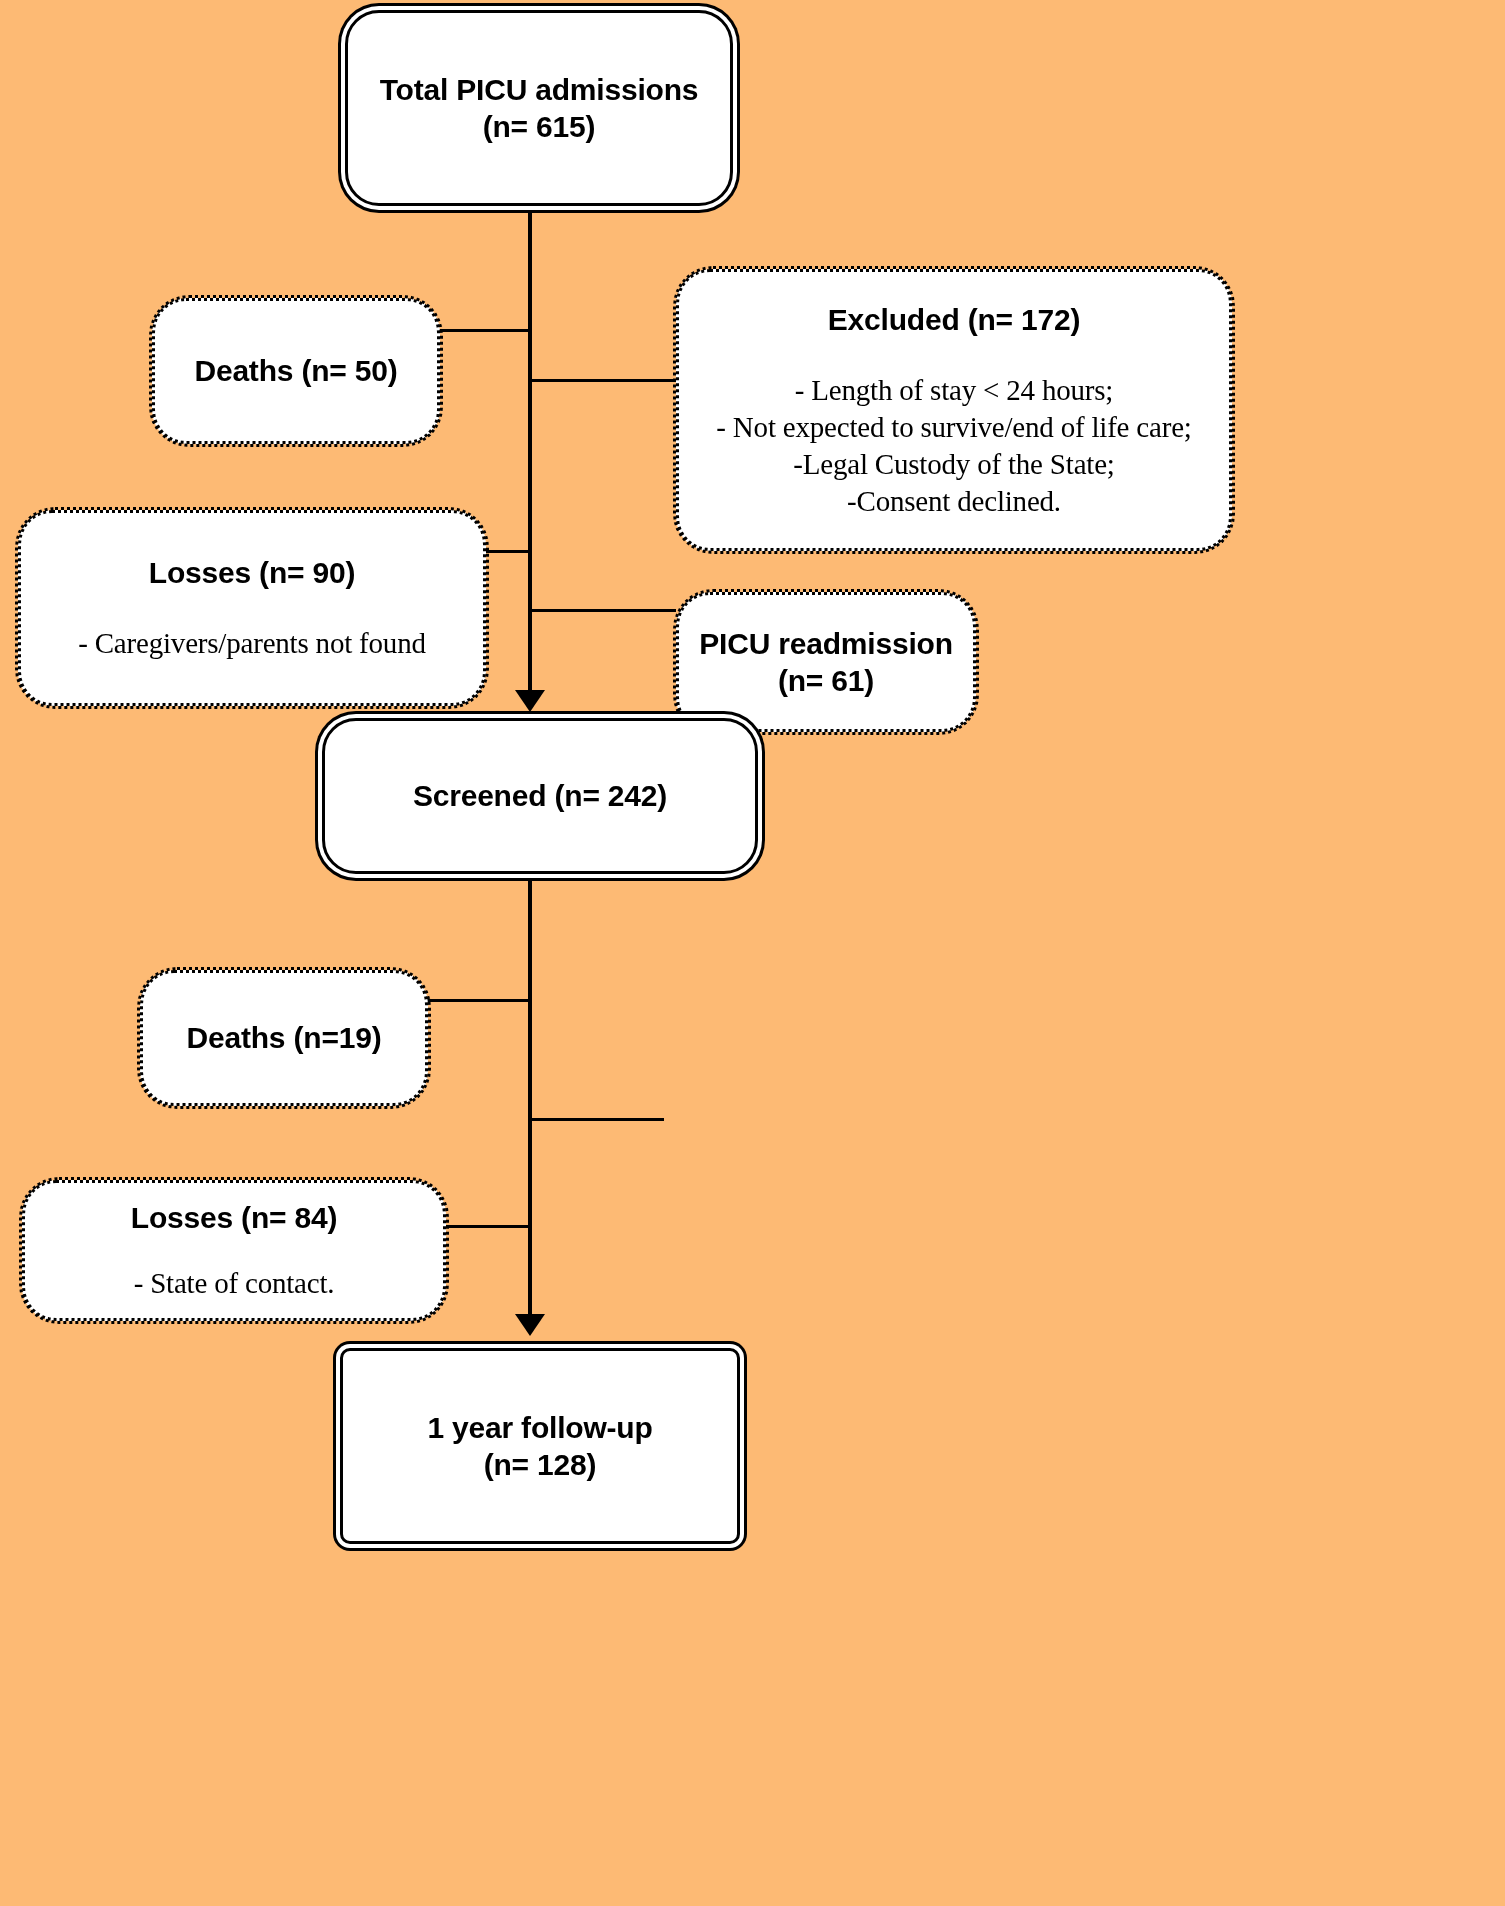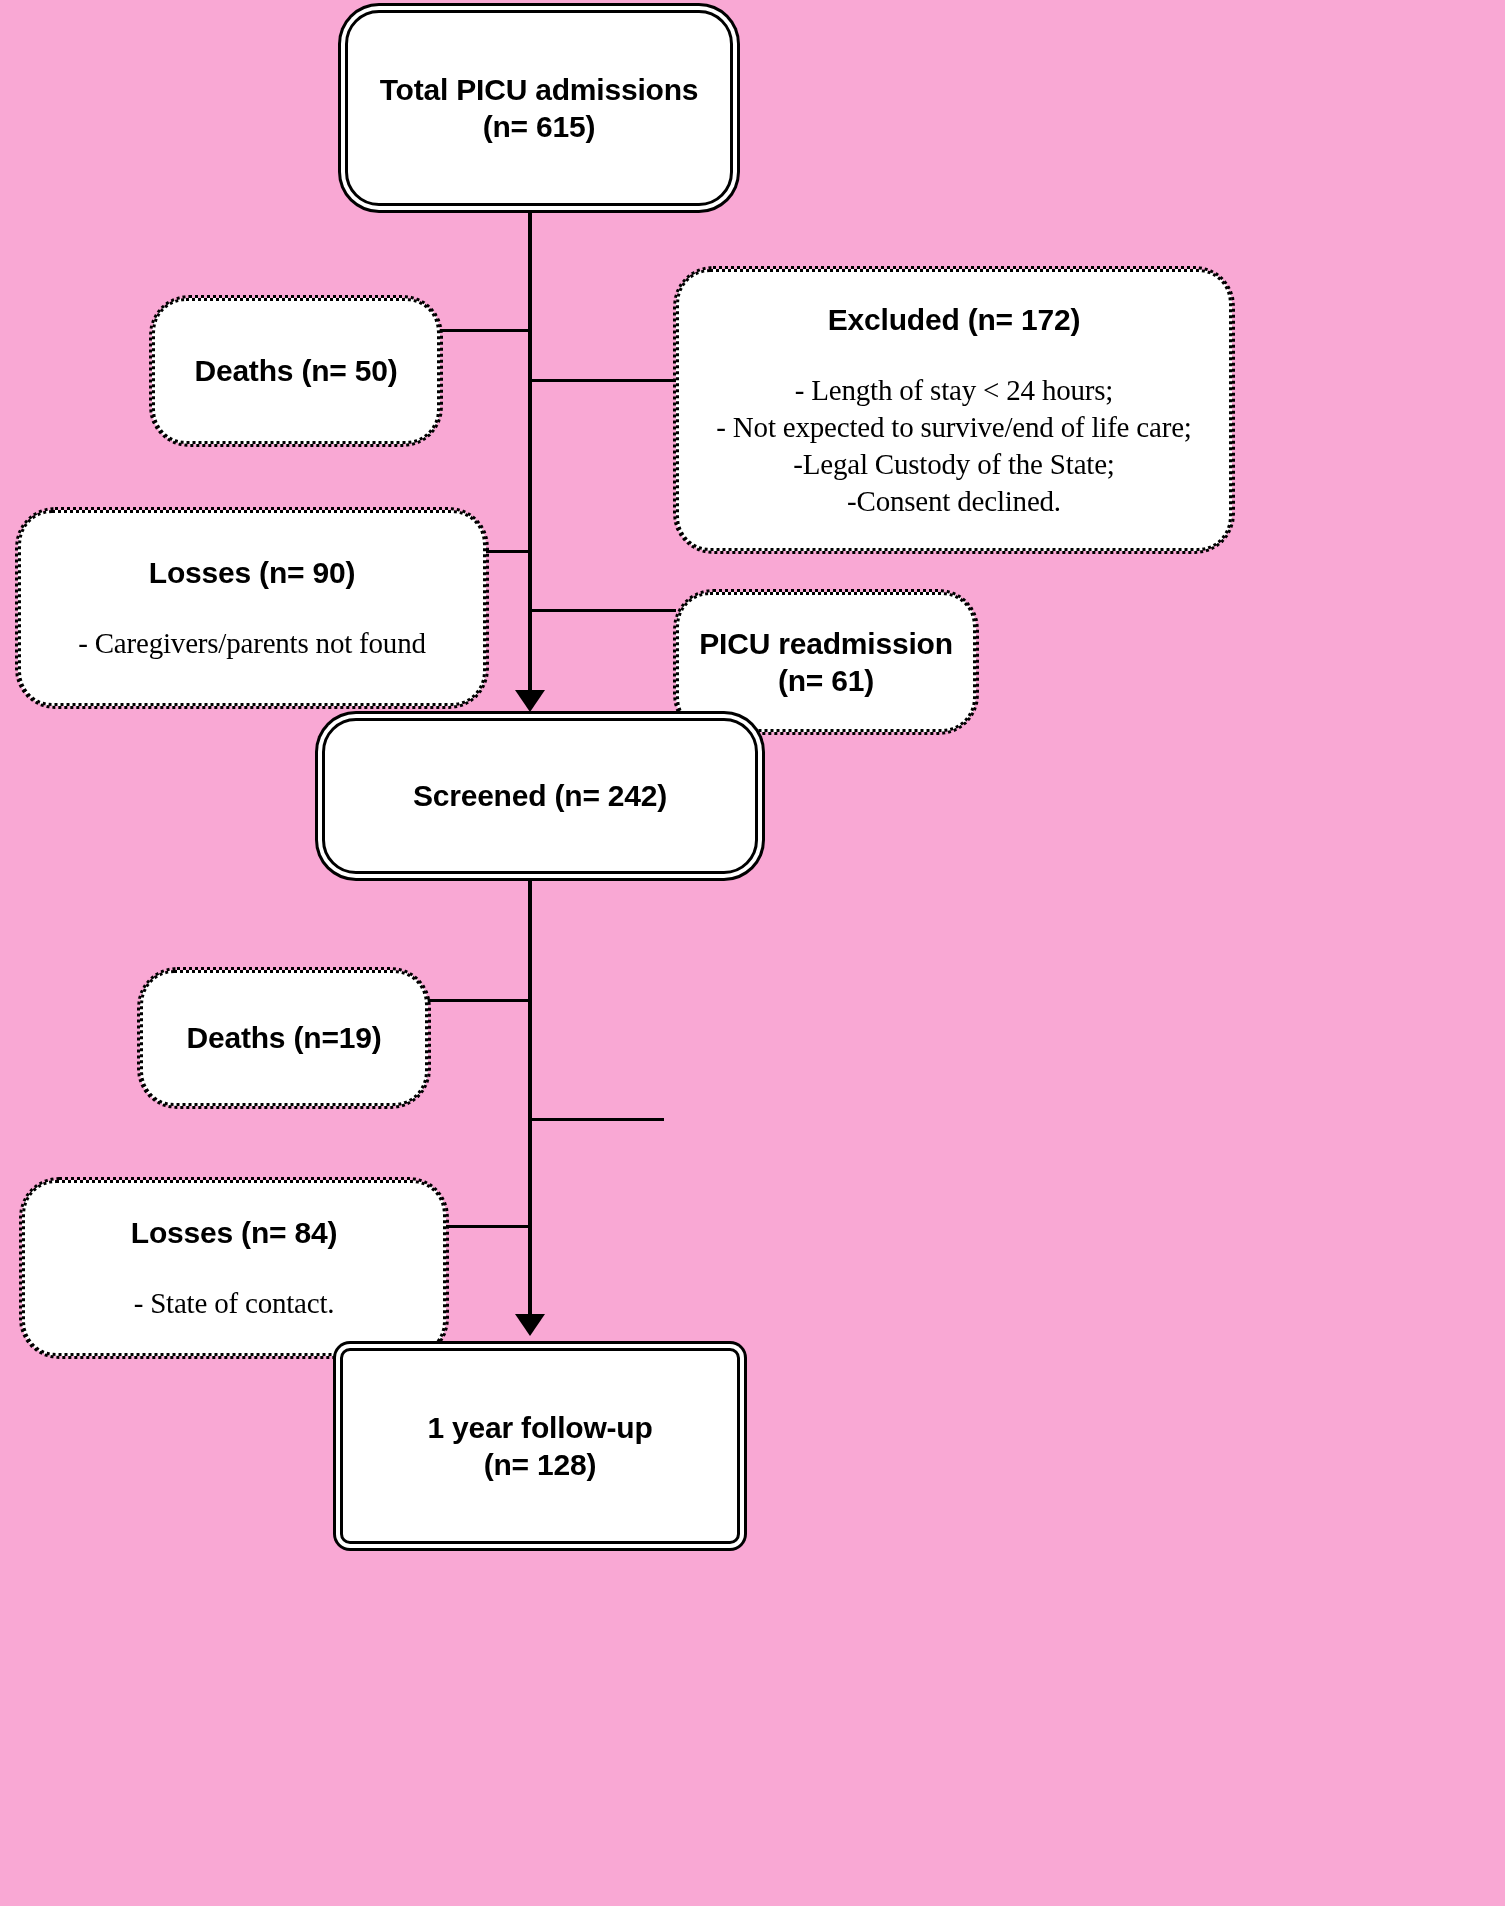--- a/index.html
+++ b/index.html
@@ -8,21 +8,21 @@
     background: #ffffff;
   }
   body {
     font-family: "Liberation Sans", sans-serif;
     color: #000000;
   }
   #canvas {
     position: relative;
     width: 1505px;
     height: 1906px;
-    background: #f9a8d4;
+    background: #fdba74;
     overflow: hidden;
   }
 
   
   .box {
     position: absolute;
     box-sizing: border-box;
     background: #ffffff;
     display: flex;
     flex-direction: column;
@@ -149,21 +149,21 @@
 
   <div class="box solid" style="left:322px; top:718px; width:436px; height:156px;">
     <div class="box-title">Screened (n= 242)</div>
   </div>
 
   <div class="box dotted" style="left:140px; top:930px; width:288px; height:136px;">
     <div class="box-title">Deaths (n=19)</div>
   </div>
 
 
-  <div class="box dotted" style="left:22px; top:1140px; width:424px; height:176px; padding:24px 16px;">
+  <div class="box dotted" style="left:22px; top:1140px; width:424px; height:141px; padding:16px 16px;">
     <div class="box-title">Losses (n= 84)</div>
     <div class="gap-md"></div>
     <div class="box-body">- State of contact.</div>
   </div>
 
   <div class="box solid" style="left:340px; top:1348px; width:400px; height:196px;border-radius:10px;">
     <div class="box-title">1 year follow-up
 (n= 128)</div>
   </div>
 

